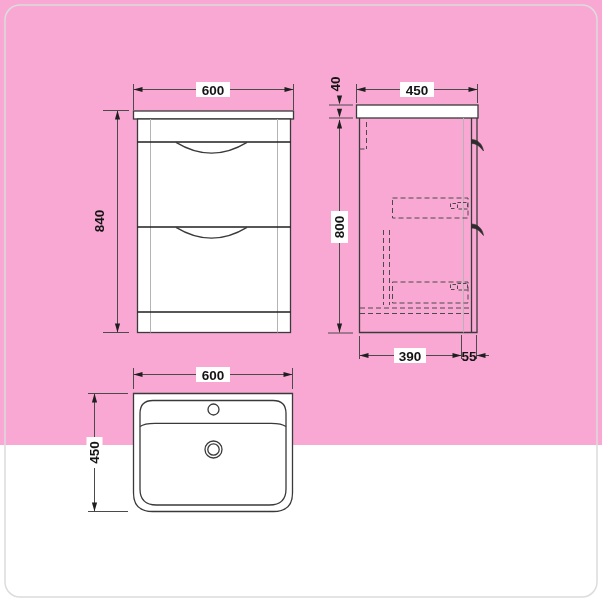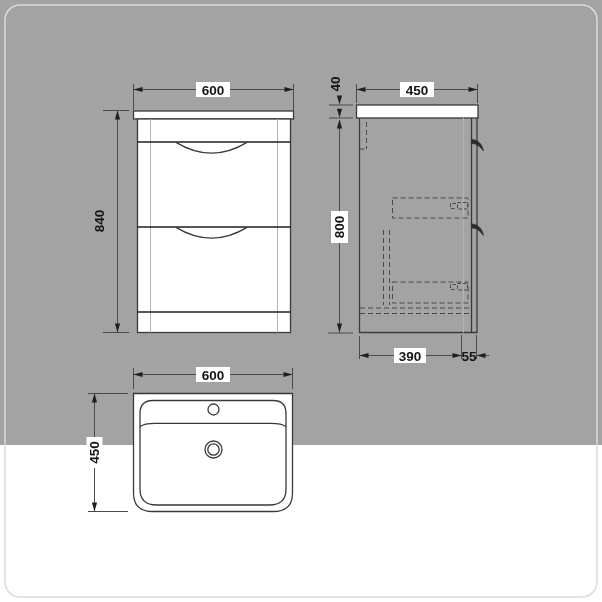--- a/index.html
+++ b/index.html
@@ -1,16 +1,16 @@
 <!DOCTYPE html>
 <html><head>
 <meta charset="utf-8">
 <style>
   html,body{margin:0;padding:0;background:#ffffff;width:602px;height:602px;overflow:hidden;}
-  .canvas{position:relative;width:602px;height:445px;background:#a3a3a3;font-family:"Liberation Sans",sans-serif;}
+  .canvas{position:relative;width:602px;height:445px;background:#f9a8d4;font-family:"Liberation Sans",sans-serif;}
   svg{position:absolute;left:0;top:0;}
   svg text{font-family:"Liberation Sans",sans-serif;font-size:13.5px;font-weight:bold;fill:#141414;}
   .outline{stroke:#3a3a3a;stroke-width:1.3;fill:#ffffff;}
   .line{stroke:#3a3a3a;stroke-width:1.3;fill:none;}
   .strong{stroke:#1f1f1f;stroke-width:1.6;fill:none;}
   .thin{stroke:#b4b4b4;stroke-width:1;fill:none;}
   .dim{stroke:#4a4a4a;stroke-width:1;fill:none;}
   .dash{stroke:#4a4a4a;stroke-width:1;fill:none;stroke-dasharray:5 3;}
   .dash-s{stroke:#4a4a4a;stroke-width:1;fill:none;stroke-dasharray:3.5 2;}
   .arrow{fill:#1f1f1f;stroke:none;}

